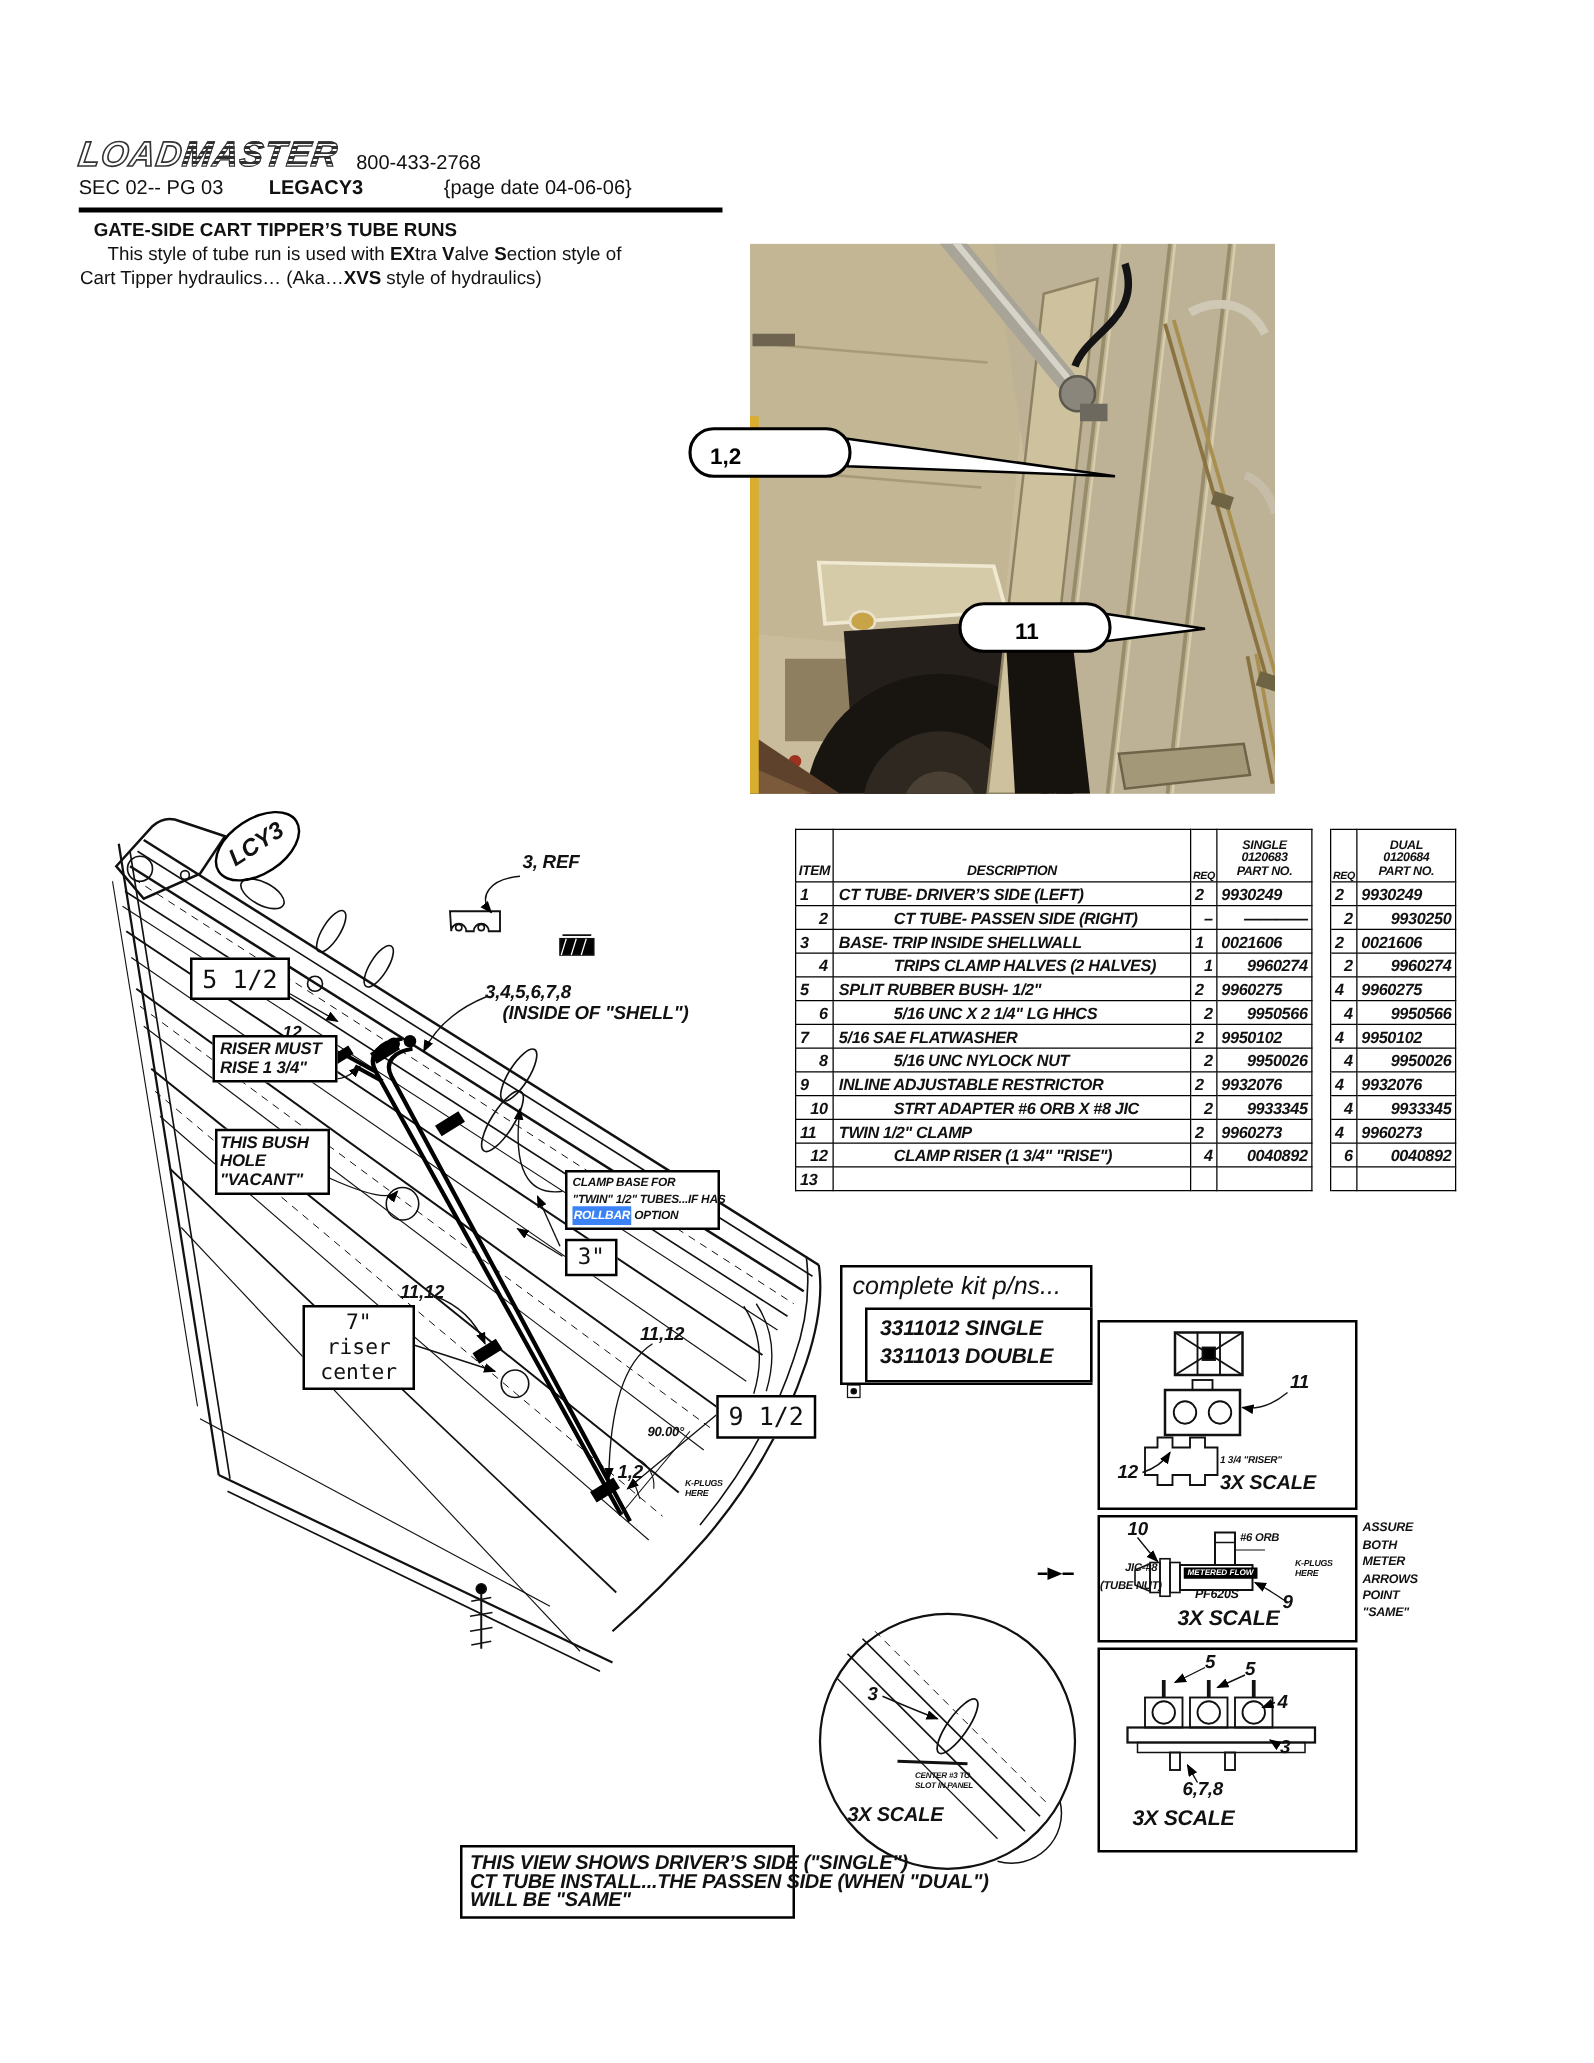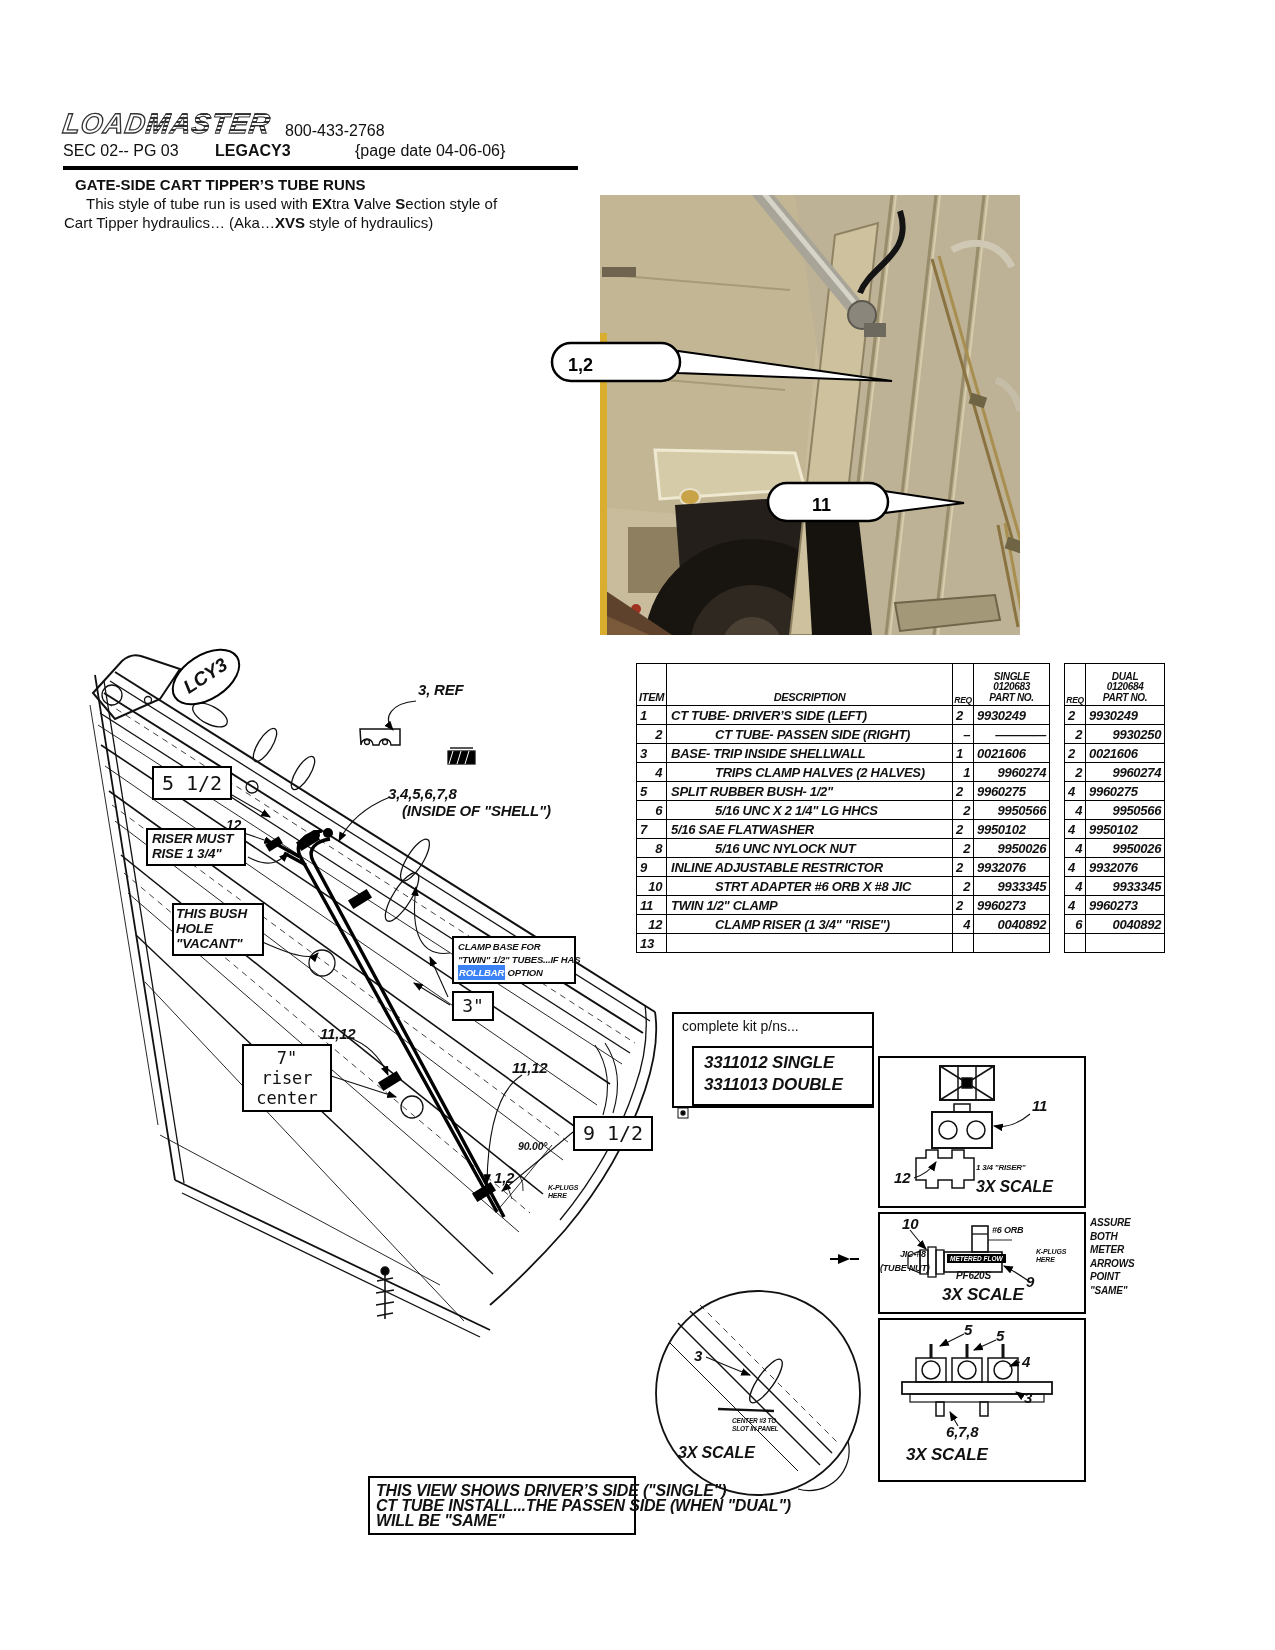--- a/index.html
+++ b/index.html
@@ -253,21 +253,21 @@
       <circle cx="623" cy="468" r="2" fill="#000"></circle>
     </g>
   </svg>
 
   <div class="abs cad" style="left:168px;top:654px;width:72px;height:42px;border:2px solid #000;border-radius:50%;transform:rotate(-33deg);font-size:19px;text-align:center;line-height:40px;">LCY3</div>
   <div class="abs cad" style="left:418px;top:682px;font-size:15px;">3, REF</div>
   <div class="abs mono dimbox" style="left:152px;top:766px;width:76px;height:30px;font-size:20px;line-height:30px;">5 1/2</div>
   <div class="abs cad" style="left:388px;top:786px;font-size:15px;">3,4,5,6,7,8</div>
   <div class="abs cad" style="left:402px;top:803px;font-size:15px;">(INSIDE OF "SHELL")</div>
   <div class="abs cad" style="left:226px;top:818px;font-size:14px;">12</div>
-  <div class="abs cad notebox" style="left:146px;top:828px;width:88px;font-size:13.5px;padding:2px 4px;">
+  <div class="abs cad notebox" style="left:170px;top:828px;width:88px;font-size:13.5px;padding:2px 4px;">
     <div>RISER MUST</div>
     <div>RISE 1 3/4"</div>
   </div>
   <div class="abs cad notebox" style="left:172px;top:903px;width:84px;font-size:13.5px;text-align:left;padding:2px 2px;">
     <div>THIS BUSH</div>
     <div>HOLE</div>
     <div>"VACANT"</div>
   </div>
   <div class="abs cad notebox" style="left:452px;top:936px;width:112px;font-size:9.5px;padding:3px 4px;line-height:1.35;">
     <div>CLAMP BASE FOR</div>
@@ -436,21 +436,21 @@
             <td class="pn"></td>
             <td class="gap"></td>
             <td class="req"></td>
             <td class="pn"></td>
           </tr>
         </tbody>
     </table>
   </div>
 
   <div class="abs kitbox" style="left:672px;top:1012px;width:198px;height:92px;">
-    <div class="abs" style="left:8px;top:4px;font-size:14px;white-space:nowrap;">complete kit p/ns...</div>
+    <div class="abs" style="left:8px;top:4px;font-style:italic;font-size:20px;white-space:nowrap;">complete kit p/ns...</div>
     <div class="abs kitinner cad" style="left:18px;top:32px;width:168px;height:52px;font-size:17px;padding:4px 0 0 10px;line-height:22px;">
       <div>3311012 SINGLE</div>
       <div>3311013 DOUBLE</div>
     </div>
   </div>
 
   <div class="abs detailbox" style="left:878px;top:1056px;width:204px;height:148px;">
     <svg class="abs" style="left:0;top:0;" width="200" height="145" viewBox="0 0 200 145">
       <g fill="none" stroke="#111" stroke-width="1.5">
         <rect x="60" y="8" width="54" height="34" stroke-width="2"></rect>

